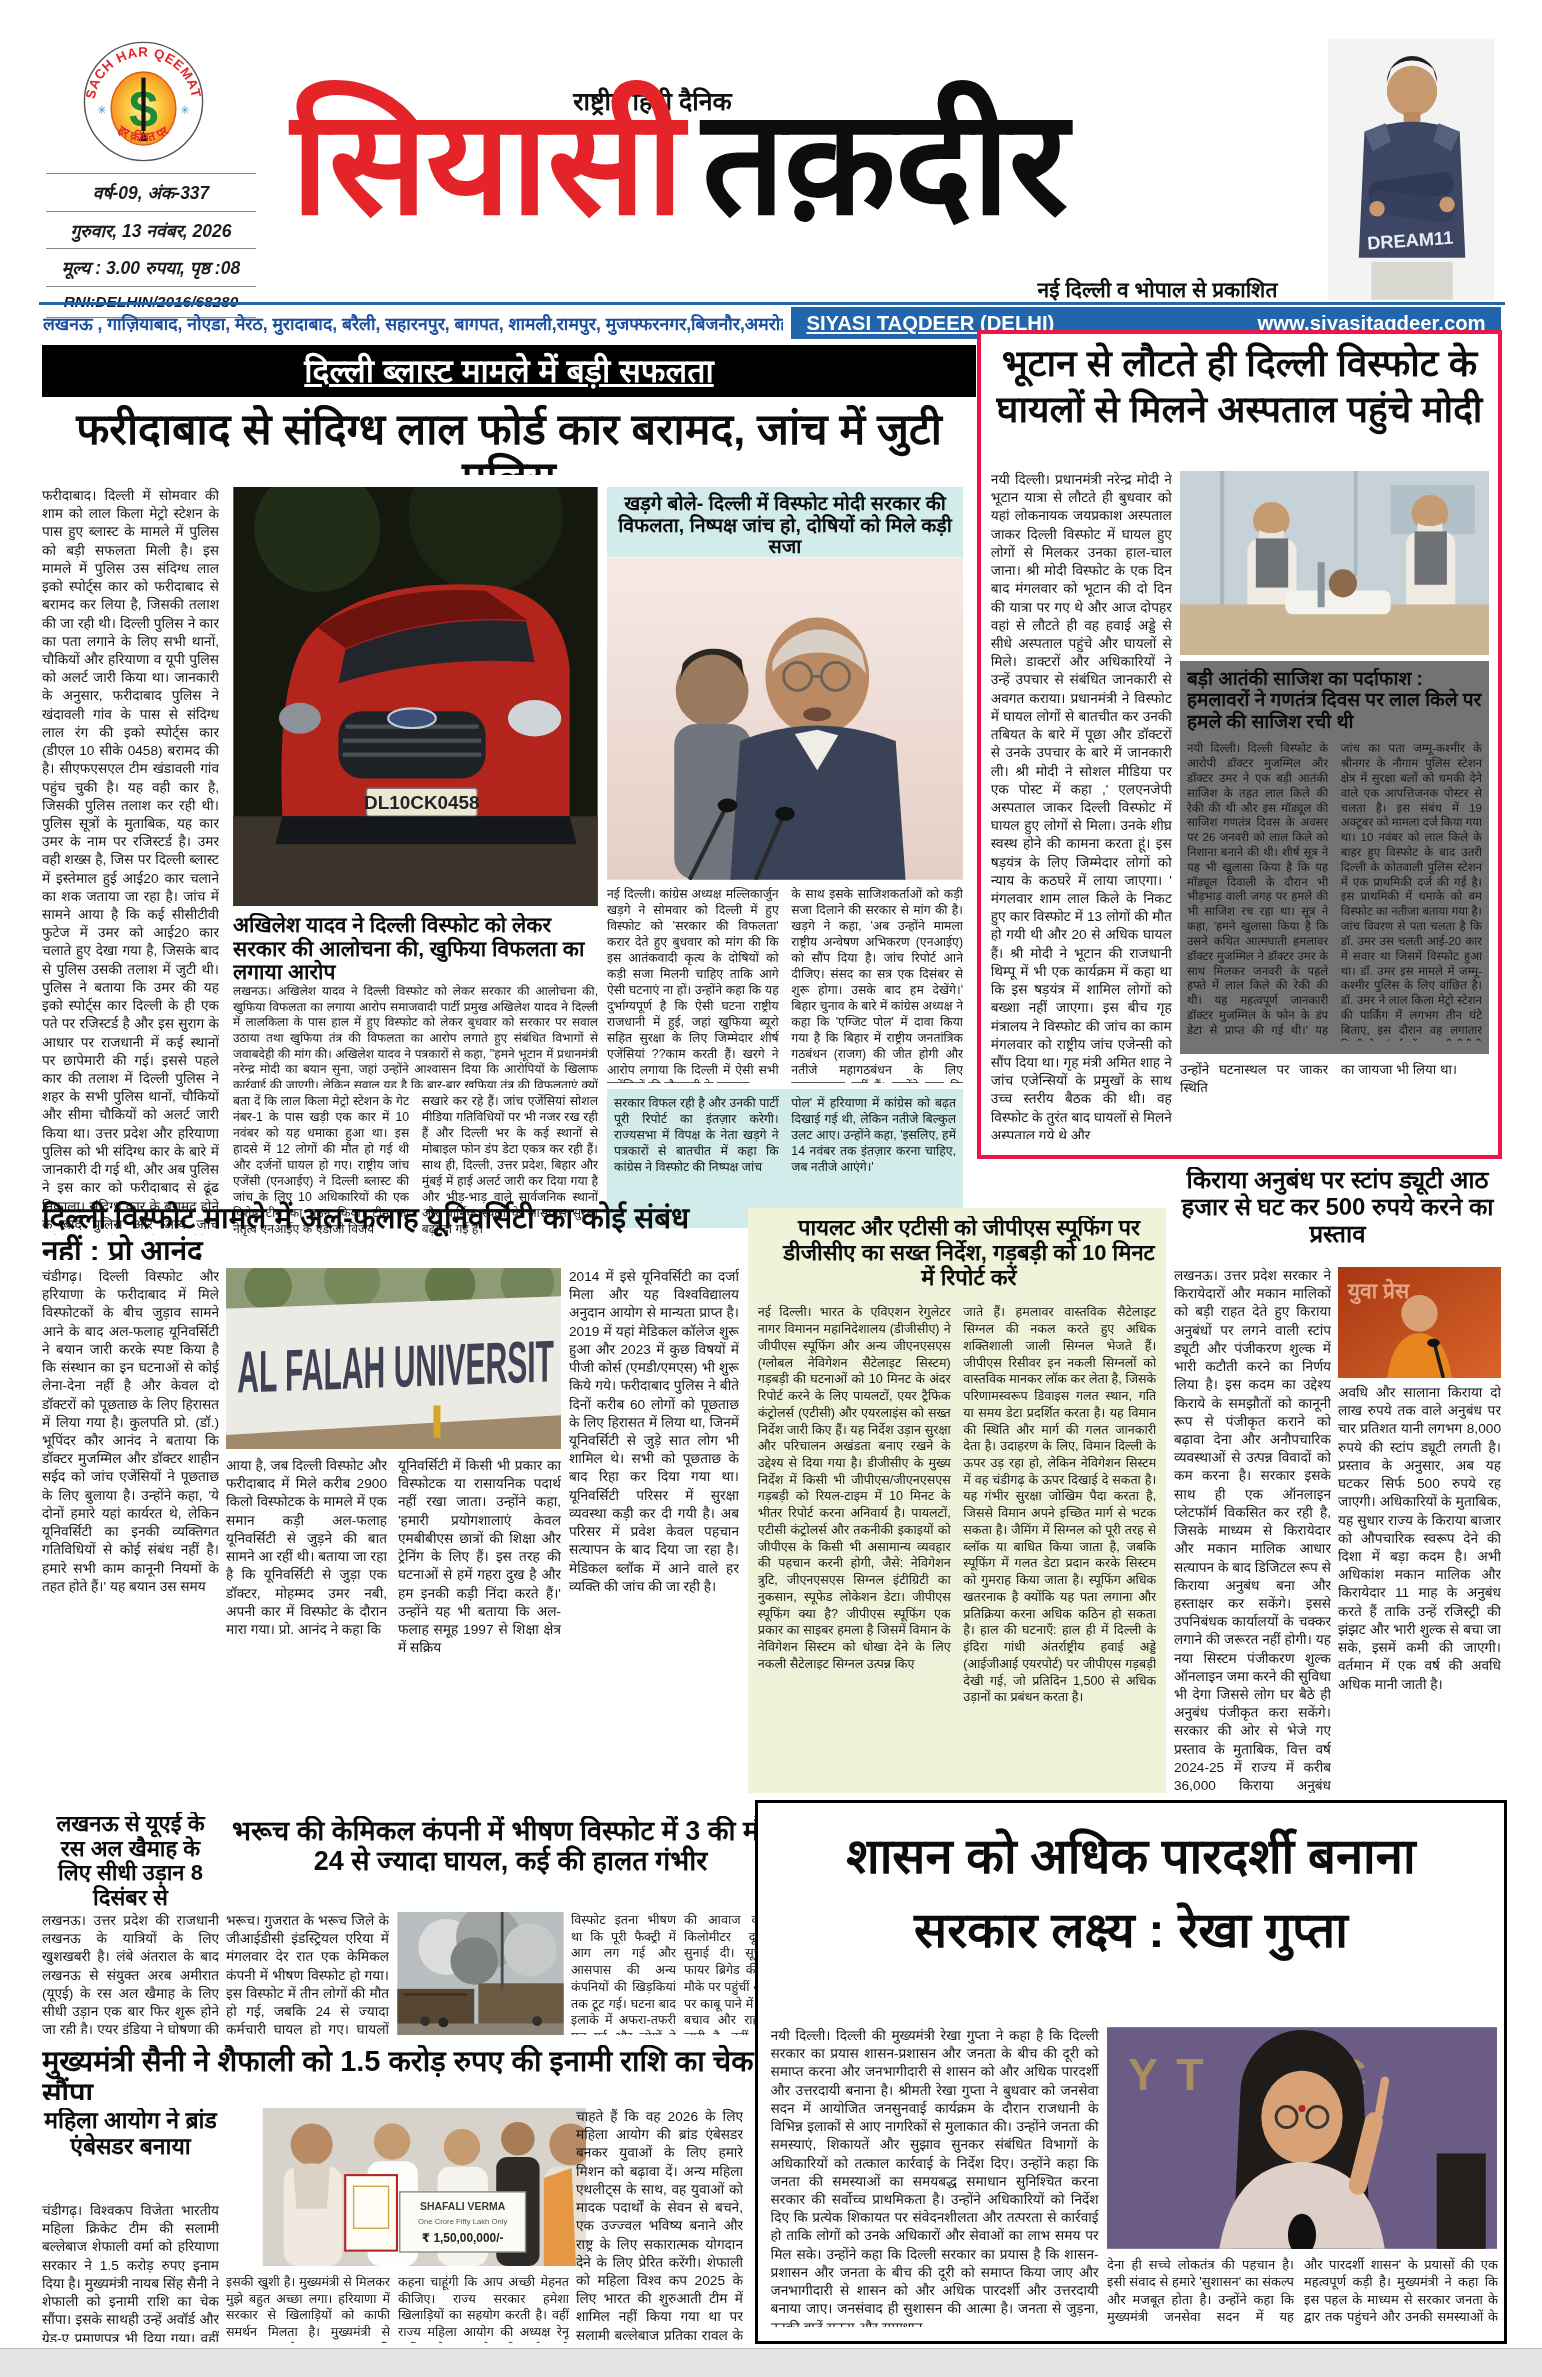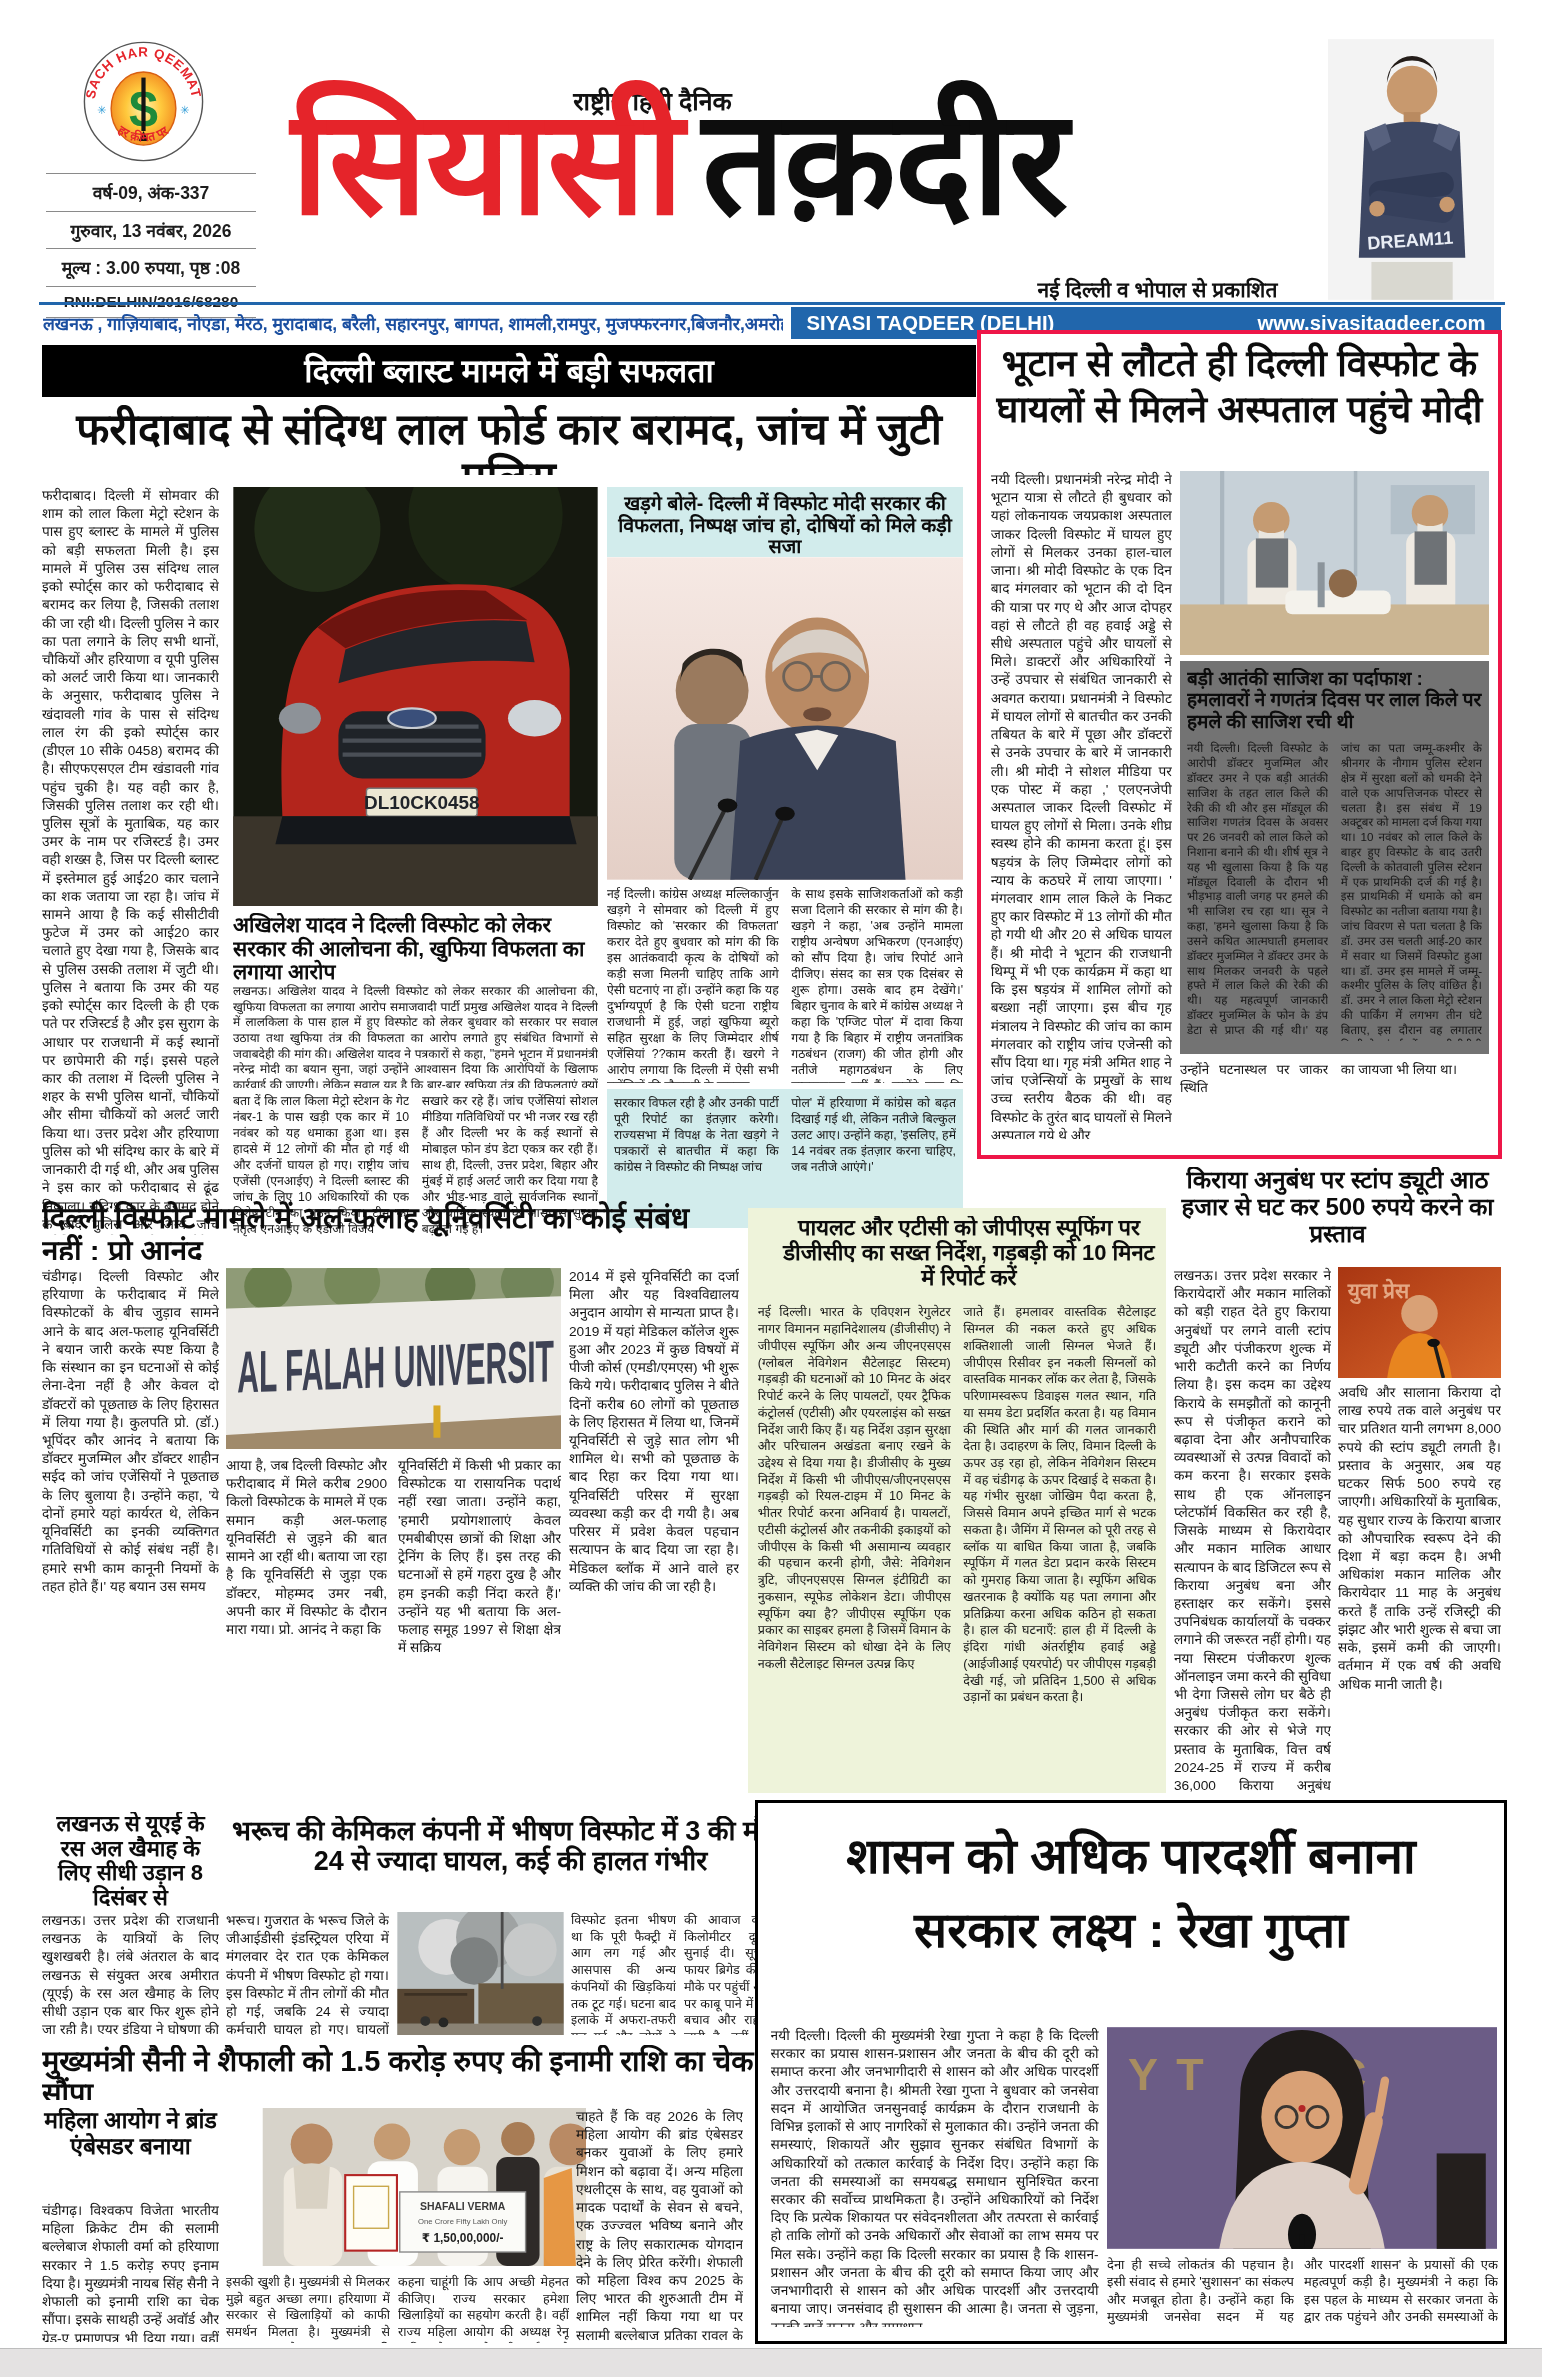--- a/index.html
+++ b/index.html
@@ -4,29 +4,29 @@
 <style>
   html,body{margin:0;padding:0;background:#fff;}
   .page{position:relative;width:1543px;height:2377px;background:#fff;overflow:hidden;
         font-family:"Liberation Sans","DejaVu Sans",sans-serif;color:#111;}
   .abs{position:absolute;}
   .bt{text-align:justify;overflow:hidden;line-height:1.33;font-size:13.7px;color:#161616;}
   .bt.sm{font-size:12.3px;line-height:1.3;}
   .bt.xs{font-size:11.6px;line-height:1.28;}
   .hl{font-weight:800;color:#0c0c0c;line-height:1.12;overflow:hidden;}
   .center{text-align:center;}
-  .white{color:#fff;}
+  .white{color:#fff;text-decoration:underline;}
   .teal-band{background:#000000;}
   .pale-teal{background:#d2ecec;}
   .pale-green{background:#737373;}
   .pale-lime{background:#eef3da;}
   .bluebar{background:#2166ac;}
   .red{color:#e5242a;}
   .masthead-title{font-weight:700;line-height:1;letter-spacing:-1.4px;white-space:nowrap;}
-  .infobox{border-top:1.4px solid #8a8a8a;border-bottom:1.4px solid #8a8a8a;}
+  .infobox{border-top:1.4px solid #8a8a8a;border-bottom:1.4px solid #8a8a8a;font-style:italic;}
   .inforow{border-bottom:1.4px solid #8a8a8a;font-weight:700;font-size:17.5px;
            text-align:center;padding:6.3px 1.4px;color:#1d1d1d;white-space:nowrap;overflow:hidden;}
   .cols2{display:flex;gap:12.6px;}
   .cols2>div{flex:1;}
   svg{display:block;}
   .clip{overflow:hidden;}
 </style>
 </head>
 <body>
 

